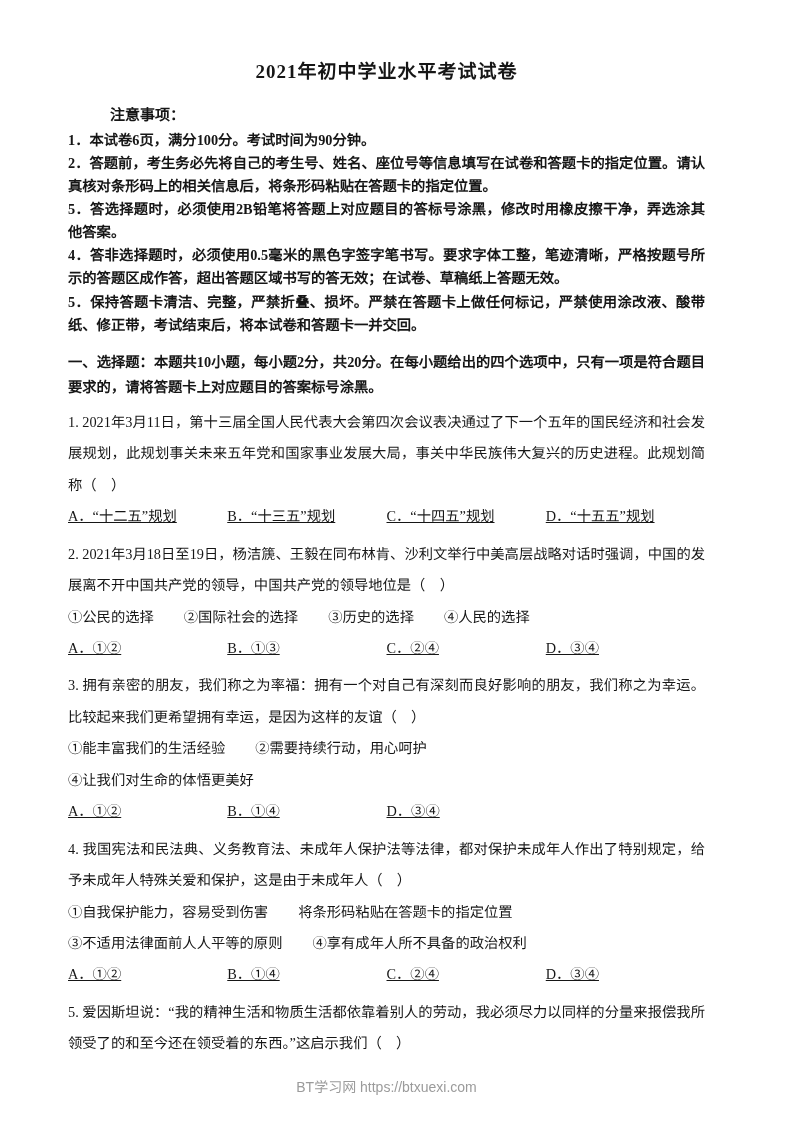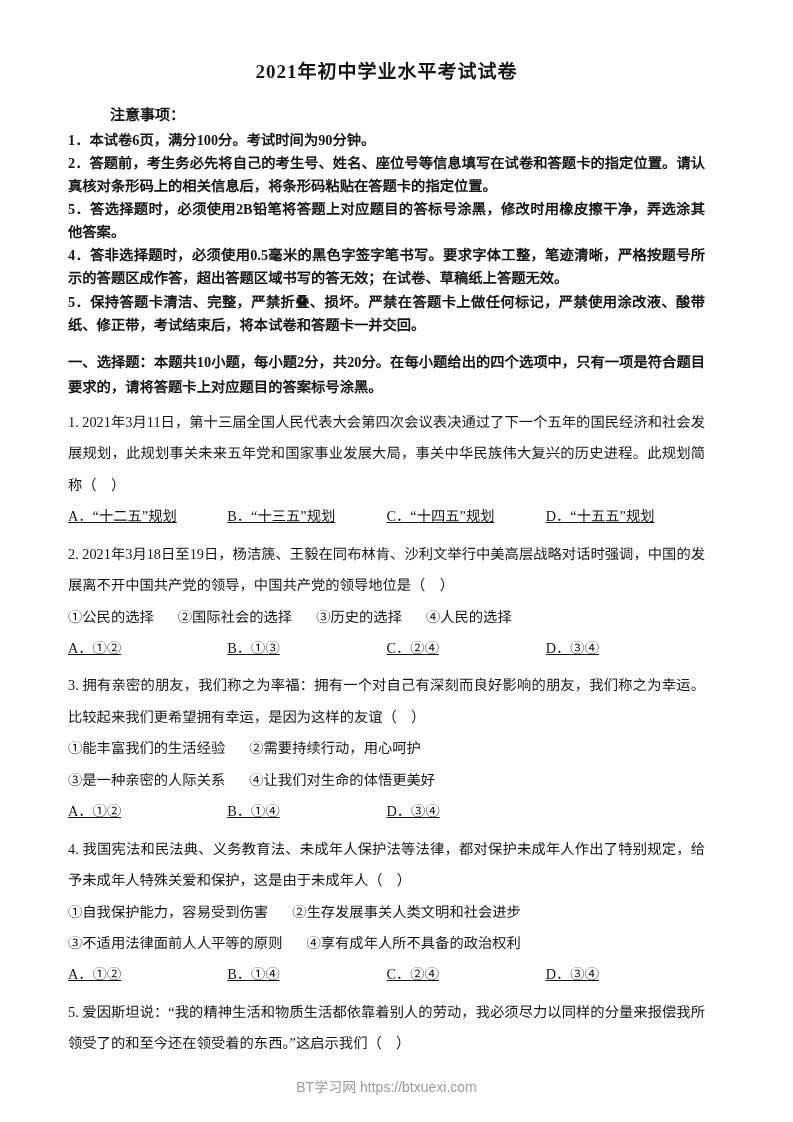--- a/index.html
+++ b/index.html
@@ -50,21 +50,21 @@
     line-height: 2.2;
     text-align: justify;
   }
   .options-row {
     display: flex;
     line-height: 2.2;
   }
   .options-row .opt { flex: 0 0 25%; text-decoration: underline; }
   .subs-row {
     display: flex;
-    gap: 24px;
+    gap: 30px;
     line-height: 2.2;
   }
   .subs-row.wide-gap { }
   .footer {
     position: absolute;
     left: 0; right: 0; bottom: 26px;
     text-align: center;
     color: #9b9b9b;
     font-size: 14px;
     font-family: "Liberation Sans", "DejaVu Sans", sans-serif;
@@ -114,35 +114,34 @@
     </div>
   </div>
 
   <div class="question">
     <p class="stem">3. 拥有亲密的朋友，我们称之为率福：拥有一个对自己有深刻而良好影响的朋友，我们称之为幸运。比较起来我们更希望拥有幸运，是因为这样的友谊（　）</p>
     <div class="subs-row wide-gap">
       <span>①能丰富我们的生活经验</span>
       <span>②需要持续行动，用心呵护</span>
     </div>
     <div class="subs-row wide-gap">
-      <span>③是一种亲密的人际关系</span>
       <span>④让我们对生命的体悟更美好</span>
     </div>
     <div class="options-row">
       <span class="opt">A．①②</span>
       <span class="opt">B．①④</span>
       <span class="opt">D．③④</span>
     </div>
   </div>
 
   <div class="question">
     <p class="stem">4. 我国宪法和民法典、义务教育法、未成年人保护法等法律，都对保护未成年人作出了特别规定，给予未成年人特殊关爱和保护，这是由于未成年人（　）</p>
     <div class="subs-row wide-gap">
       <span>①自我保护能力，容易受到伤害</span>
-      <span>②生存发展事关人类文明和社会进步</span>
+      <span>将条形码粘贴在答题卡的指定位置</span>
     </div>
     <div class="subs-row wide-gap">
       <span>③不适用法律面前人人平等的原则</span>
       <span>④享有成年人所不具备的政治权利</span>
     </div>
     <div class="options-row">
       <span class="opt">A．①②</span>
       <span class="opt">B．①④</span>
       <span class="opt">C．②④</span>
       <span class="opt">D．③④</span>

